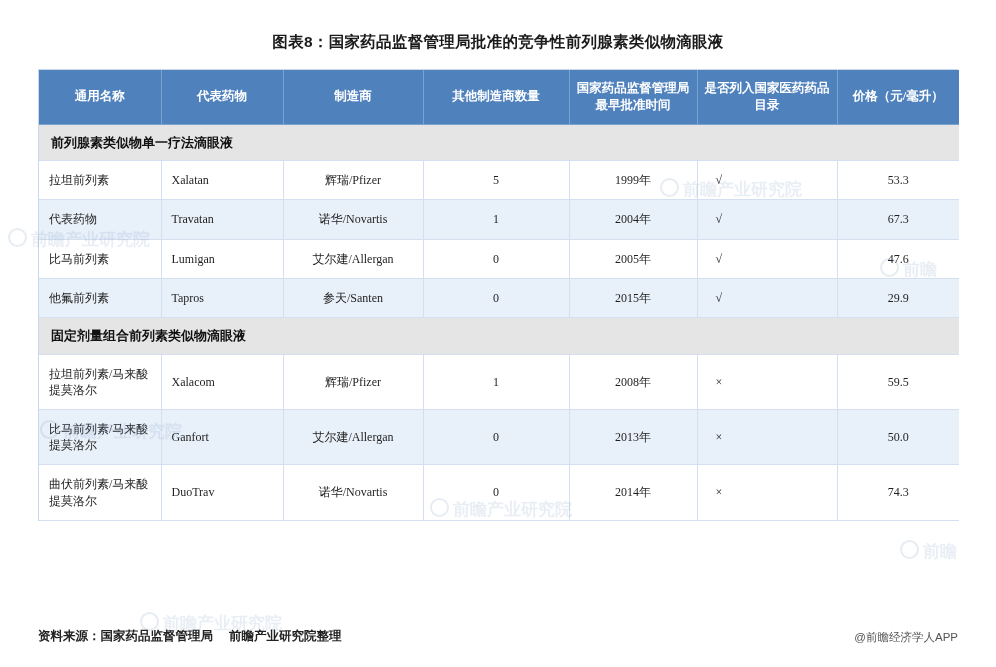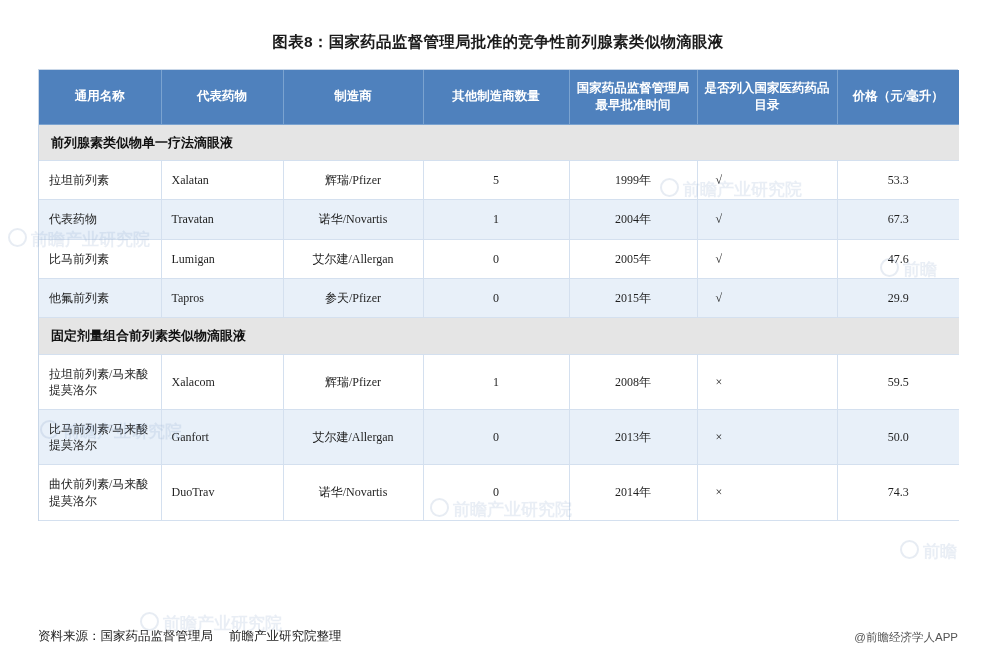--- a/index.html
+++ b/index.html
@@ -79,20 +79,21 @@
   .c-date { text-align: center; }
   .c-list { text-align: center; padding-left: 22px; }
   .c-list-inner { display: inline-block; width: 100%; text-align: left; padding-left: 8px; }
   .c-price { text-align: center; }
   .footer {
     position: absolute;
     left: 38px;
     bottom: 22px;
     font-size: 12.5px;
     color: #222222;
+    font-weight: bold;
   }
   .footer .gap { display: inline-block; width: 16px; }
   .footer-right {
     position: absolute;
     right: 38px;
     bottom: 22px;
     font-size: 11.5px;
     color: #555555;
   }
   .watermark {
@@ -186,21 +187,21 @@
           <td class="c-drug">Lumigan</td>
           <td class="c-maker">艾尔建/Allergan</td>
           <td class="c-count">0</td>
           <td class="c-date">2005年</td>
           <td class="c-list"><span class="c-list-inner">√</span></td>
           <td class="c-price">47.6</td>
         </tr>
         <tr class="even">
           <td class="c-name">他氟前列素</td>
           <td class="c-drug">Tapros</td>
-          <td class="c-maker">参天/Pfizer</td>
+          <td class="c-maker">参天/Santen</td>
           <td class="c-count">0</td>
           <td class="c-date">2015年</td>
           <td class="c-list"><span class="c-list-inner">√</span></td>
           <td class="c-price">29.9</td>
         </tr>
 
         <tr class="group">
           <td colspan="7">固定剂量组合前列素类似物滴眼液</td>
         </tr>
         <tr class="odd">

